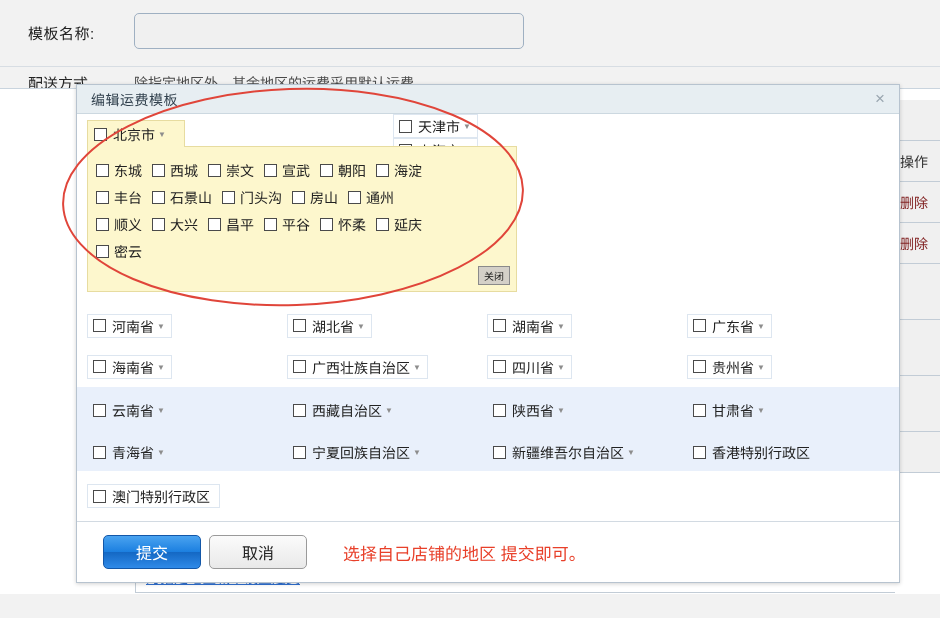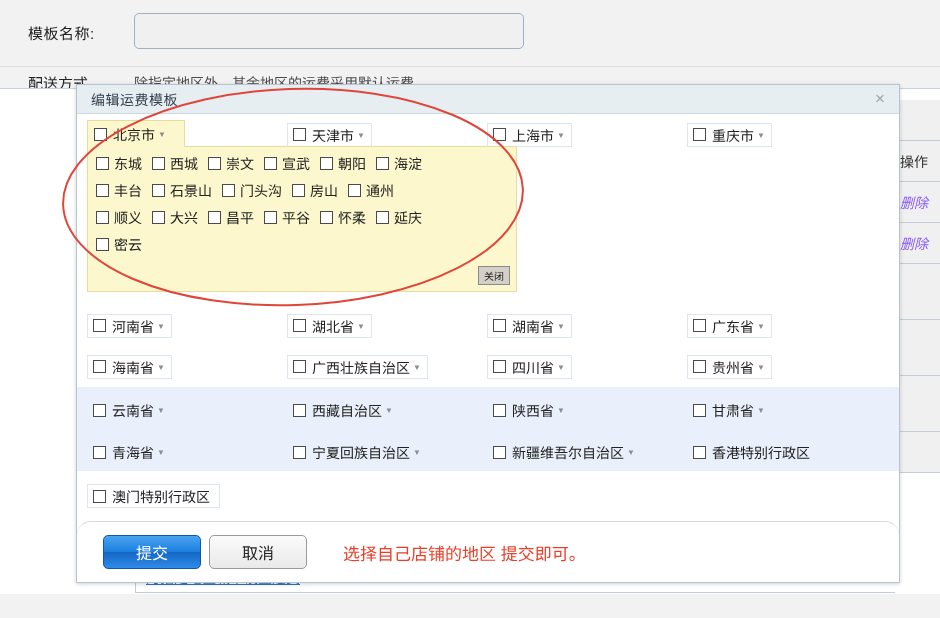--- a/index.html
+++ b/index.html
@@ -92,21 +92,21 @@
     border-bottom: 1px solid #c2ccd6;
     display: flex;
     align-items: center;
     padding-left: 6px;
     font-size: 14px;
     white-space: nowrap;
     overflow: hidden;
     color: #333;
   }
   .bg-table-cell.spacer { background: #f0f0f0; }
-  .bg-table-cell.link { color: #8b5cf6; font-style: italic; }
+  .bg-table-cell.link { color: #7f1d1d; }
   .bg-table-cell.tall { height: 56px; }
   #bg-bottom-link-box {
     position: absolute;
     left: 135px; top: 561px;
     width: 760px; height: 32px;
     box-sizing: border-box;
     border-left: 1px solid #c2ccd6;
     border-bottom: 1px solid #c2ccd6;
     background: #ffffff;
   }
@@ -212,20 +212,21 @@
     color: #8d8d8d;
     line-height: 1;
     position: relative;
     top: 1px;
   }
 
   
   #bj-wrap {
     position: relative;
     height: 41px;
+    flex-direction: column;
   }
   #bj-tab {
     position: absolute;
     left: 10px; top: 6px;
     width: 98px; height: 27px;
     box-sizing: border-box;
     background: #fdf7cd;
     border: 1px solid #e7dca0;
     border-bottom: none;
     display: flex;
@@ -239,21 +240,21 @@
     left: 10px; top: 32px;
     width: 430px;
     background: #fdf7cd;
     border: 1px solid #e7dca0;
     z-index: 2;
     padding: 6px 8px 10px 8px;
     box-sizing: border-box;
   }
   .district-row {
     display: flex;
-    align-items: flex-start;
+    align-items: flex-end;
     height: 27px;
   }
   .district {
     display: inline-flex;
     align-items: center;
     margin-right: 10px;
     cursor: pointer;
     white-space: nowrap;
   }
   .district .cb { margin-right: 5px; }
@@ -271,21 +272,20 @@
   }
 
   
   #modal-footer {
     border-top: 1px solid #d2dae2;
     height: 60px;
     display: flex;
     align-items: center;
     padding-left: 26px;
     background: #fff;
-    border-radius: 14px;
   }
   #btn-submit {
     width: 98px; height: 34px;
     background: linear-gradient(to bottom, #4aa3f0 0%, #1b7fe0 50%, #1468c4 51%, #2f8ae8 100%);
     border: 1px solid #1357a8;
     border-radius: 5px;
     color: #fff;
     font-size: 16px;
     font-family: "Liberation Sans", "DejaVu Sans", sans-serif;
     cursor: pointer;

